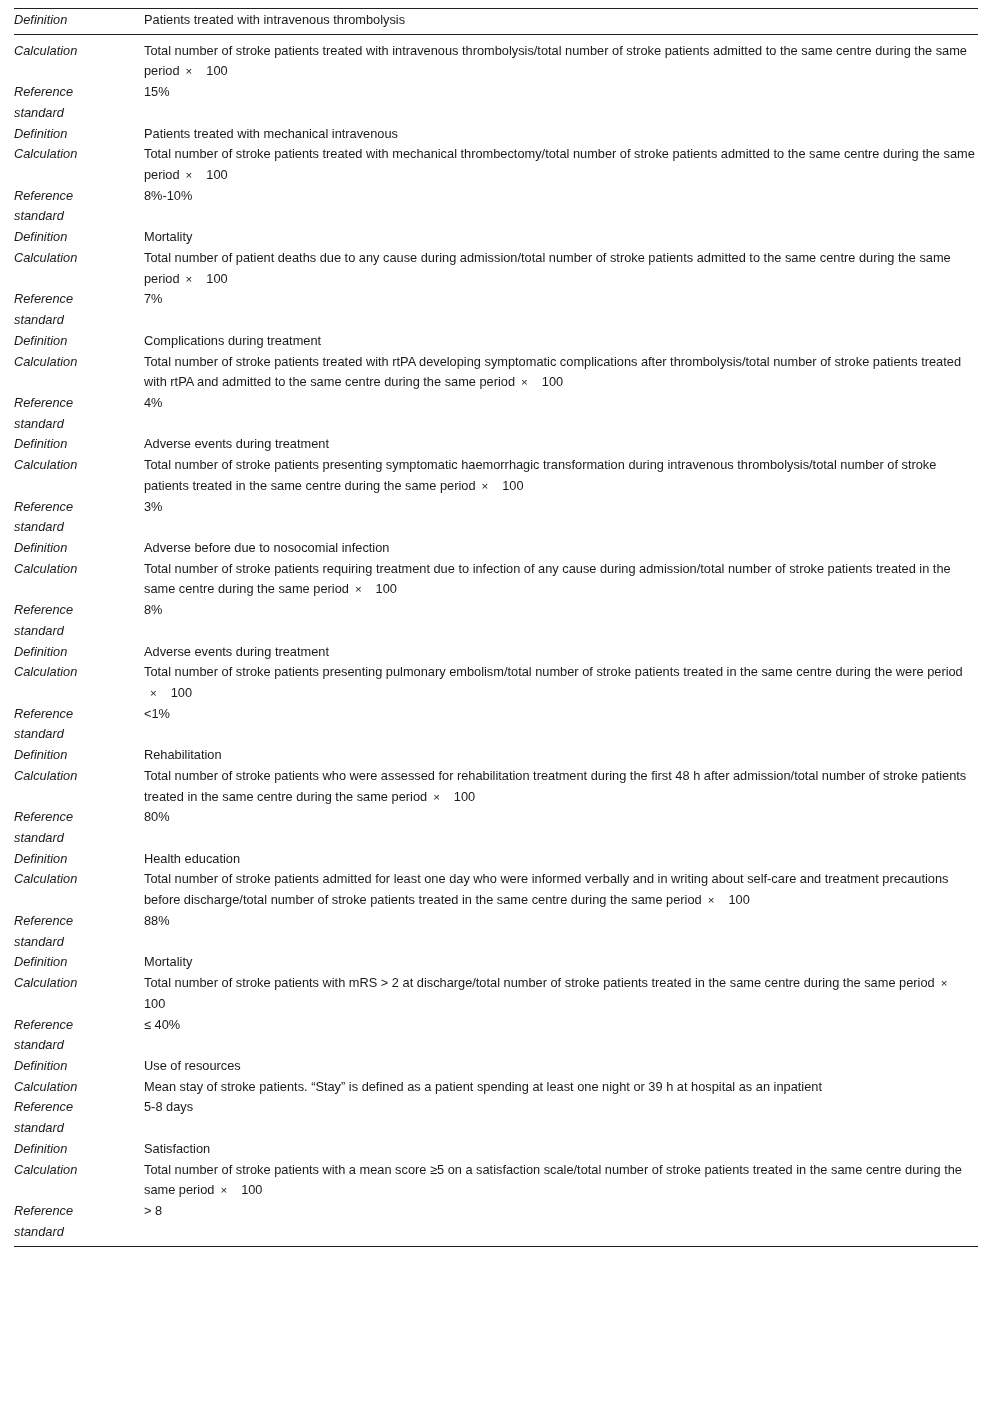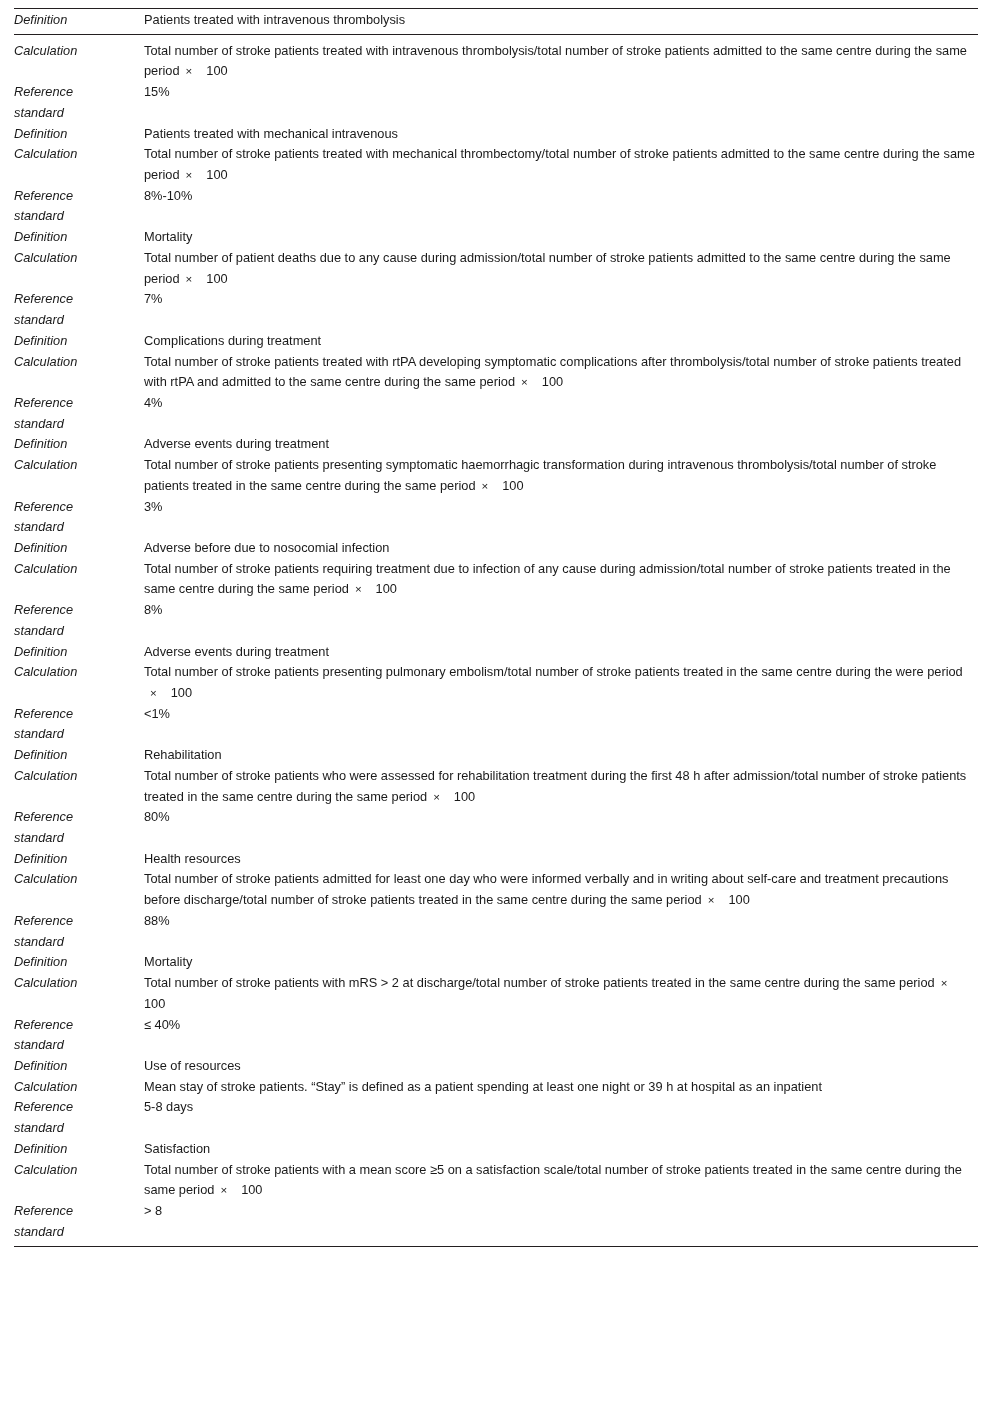--- a/index.html
+++ b/index.html
@@ -182,21 +182,21 @@
           <td class="label">Calculation</td>
           <td class="value"><span>Total number of stroke patients who were assessed for rehabilitation treatment during the first 48 h after admission/total number of stroke patients treated in the same centre during the same period</span><span><span class="times-sym">×</span><span>100</span></span></td>
         </tr>
         <tr>
           <td class="label">Reference
 standard</td>
           <td class="value">80%</td>
         </tr>
         <tr class="grp-space">
           <td class="label">Definition</td>
-          <td class="value">Health resources</td>
+          <td class="value">Health education</td>
         </tr>
         <tr>
           <td class="label">Calculation</td>
           <td class="value"><span>Total number of stroke patients admitted for least one day who were informed verbally and in writing about self-care and treatment precautions before discharge/total number of stroke patients treated in the same centre during the same period</span><span><span class="times-sym">×</span><span>100</span></span></td>
         </tr>
         <tr>
           <td class="label">Reference
 standard</td>
           <td class="value">88%</td>
         </tr>

